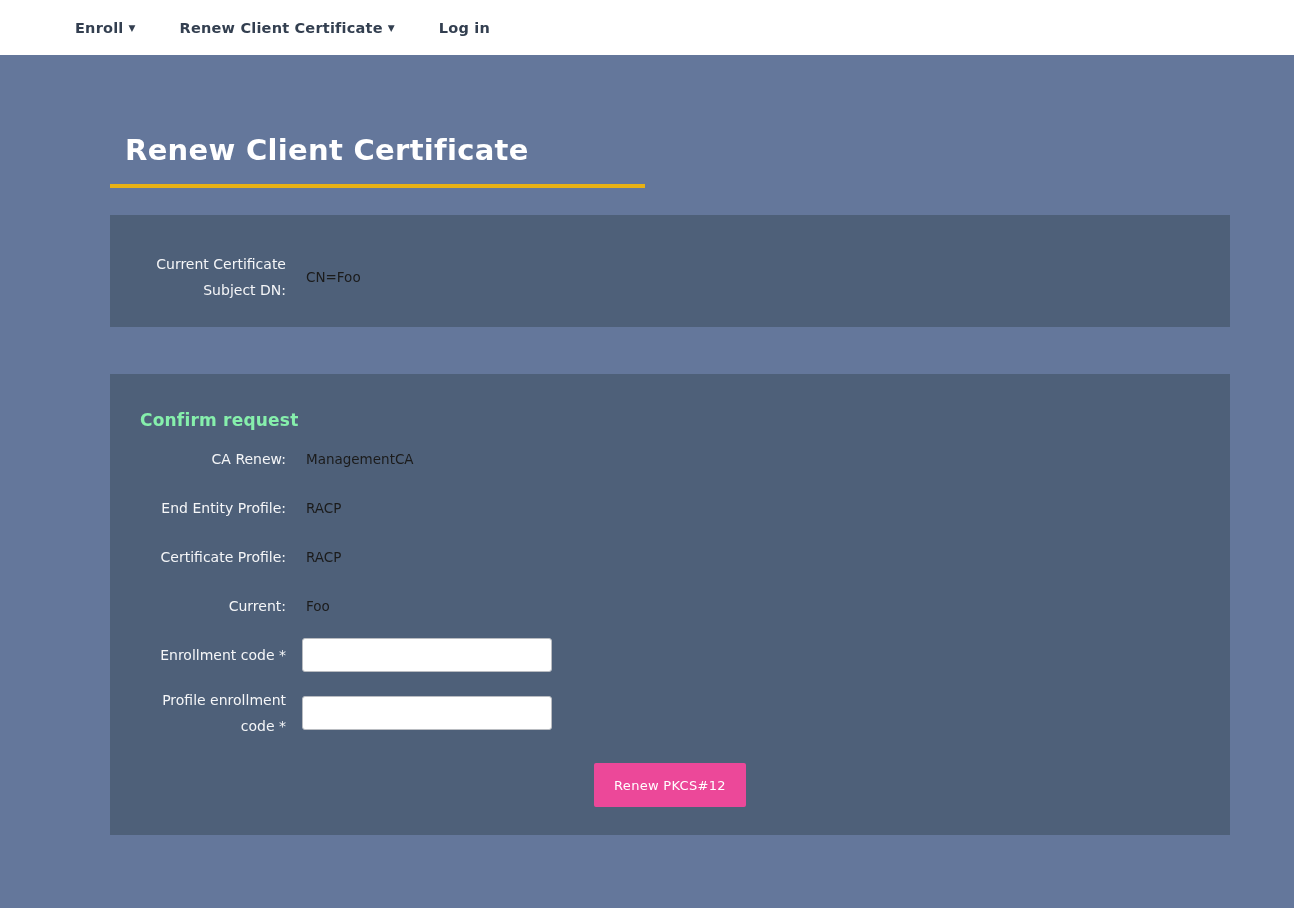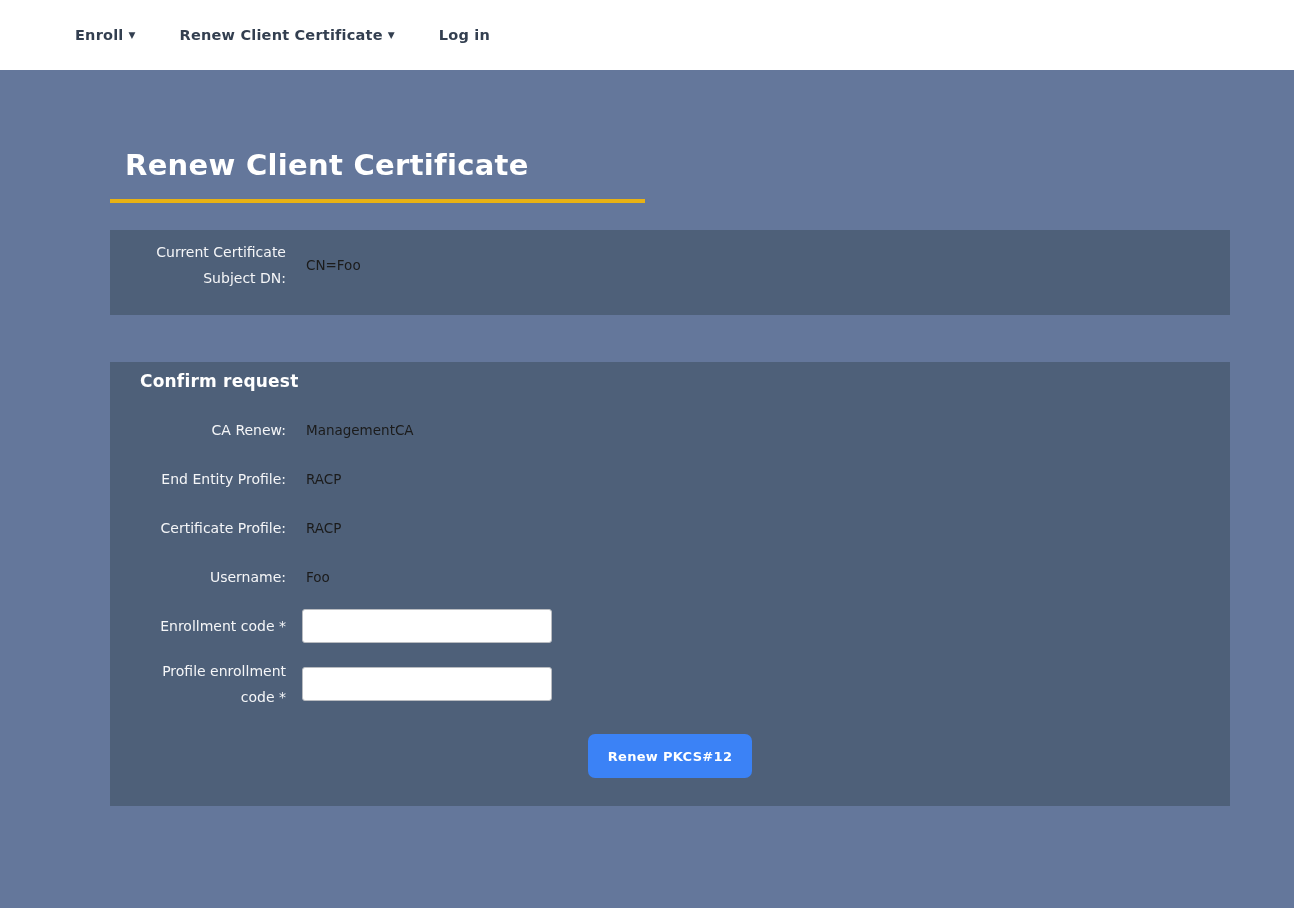--- a/index.html
+++ b/index.html
@@ -6,21 +6,21 @@
   html, body {
     width: 1294px;
     height: 908px;
     font-family: "DejaVu Sans", "Liberation Sans", sans-serif;
     background: #64779b;
     overflow: hidden;
   }
 
   
   .topnav {
-    height: 70px;
+    height: 55px;
     background: #ffffff;
     display: flex;
     align-items: center;
     padding-left: 75px;
   }
   .nav-item {
     display: inline-flex;
     align-items: center;
     margin-right: 44px;
     font-size: 14.5px;
@@ -54,30 +54,30 @@
   .title-underline {
     margin-top: 17px;
     width: 535px;
     height: 4px;
     background: #e8b214;
   }
 
   .panel {
     background: #4e6079;
     width: 1120px;
-    padding: 9px 30px 24px 30px;
+    padding: 36px 30px 24px 30px;
   }
   .panel-cert { margin-top: 27px; }
   .panel-confirm { margin-top: 47px; }
 
   .panel-heading {
     font-size: 17px;
     font-weight: bold;
-    color: #ffffff;
-    margin-bottom: 22px;
+    color: #86efac;
+    margin-bottom: 12px;
     letter-spacing: 0.2px;
   }
 
   .row {
     display: flex;
     align-items: center;
     margin-bottom: 15px;
     min-height: 34px;
   }
   .row:last-child { margin-bottom: 0; }
@@ -109,25 +109,25 @@
     font-family: "DejaVu Sans", "Liberation Sans", sans-serif;
   }
 
   .button-row {
     display: flex;
     justify-content: center;
     margin-top: 24px;
     margin-bottom: 4px;
   }
   .renew-button {
-    background: #3b82f6;
+    background: #ec4899;
     border: none;
-    border-radius: 7px;
+    border-radius: 2px;
     color: #ffffff;
-    font-weight: bold;
+    font-weight: normal;
     font-size: 13px;
     padding: 0 20px;
     height: 44px;
     cursor: pointer;
     letter-spacing: 0.3px;
     font-family: "DejaVu Sans", "Liberation Sans", sans-serif;
   }
 </style>
 </head>
 <body>
@@ -171,21 +171,21 @@
         <div class="field-label">End Entity Profile:</div>
         <div class="field-value">RACP</div>
       </div>
 
       <div class="row">
         <div class="field-label">Certificate Profile:</div>
         <div class="field-value">RACP</div>
       </div>
 
       <div class="row">
-        <div class="field-label">Username:</div>
+        <div class="field-label">Current:</div>
         <div class="field-value">Foo</div>
       </div>
 
       <div class="row">
         <label class="field-label">Enrollment code *</label>
         <input class="text-input" type="password" value="" style="">
       </div>
 
       <div class="row">
         <label class="field-label">Profile enrollment code *</label>

